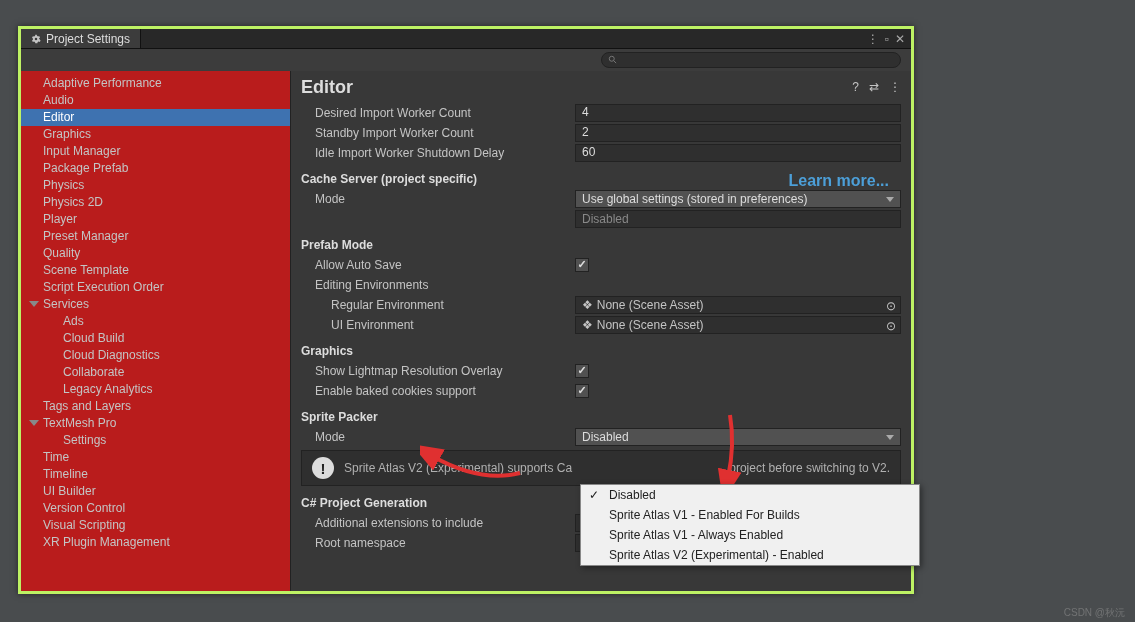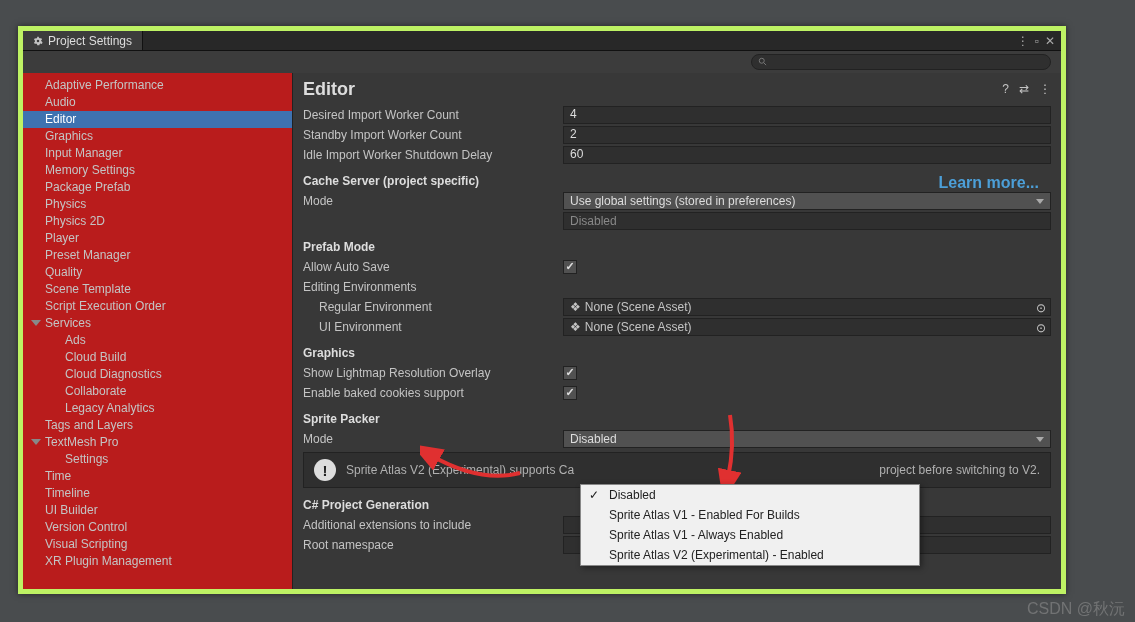--- a/index.html
+++ b/index.html
@@ -1,58 +1,58 @@
 <!DOCTYPE html>
 <html><head>
 <meta charset="utf-8">
 <style>
   * { margin: 0; padding: 0; box-sizing: border-box; font-family: Arial, Helvetica, sans-serif; }
   body { background:#494c4e; width:1135px; height:622px; overflow:hidden; color:#c4c4c4; font-size:12px; position:relative; }
-  .window { position:absolute; left:18px; top:26px; width:1048px; height:568px; background:#3c3c3c; border:5px solid #bef264; box-shadow:0 0 6px rgba(0,0,0,.5); }
+  .window { position:absolute; left:18px; top:26px; width:896px; height:568px; background:#3c3c3c; border:3px solid #bef264; box-shadow:0 0 6px rgba(0,0,0,.5); }
   .tab-strip { height:20px; background:#282828; display:flex; align-items:stretch; border-bottom:1px solid #111; }
   .tab { display:flex; align-items:center; gap:5px; padding:0 10px; background:#3c3c3c; color:#ddd; border-right:1px solid #111; }
   .gear-icon svg { width:10px; height:10px; display:block; }
   .tab-icons-right { margin-left:auto; display:flex; align-items:center; gap:6px; padding-right:6px; color:#aaa; }
   .tab-icons-right span { cursor:default; }
   .toolbar { height:22px; background:#3c3c3c; display:flex; align-items:center; justify-content:flex-end; padding-right:10px; }
   .search-box { width:300px; height:16px; background:#2f2f2f; border:1px solid #222; border-radius:8px; display:flex; align-items:center; padding:0 6px; }
   .search-box svg { width:10px; height:10px; opacity:.6; }
   .main { display:flex; height:calc(100% - 42px); }
   .sidebar { width:270px; background:#b91c1c; border-right:1px solid #222; overflow:hidden; padding:4px 0; }
   .sidebar-item { height:17px; line-height:17px; padding-left:22px; color:#c4c4c4; white-space:nowrap; }
   .sidebar-item.child { padding-left:42px; }
   .sidebar-item.selected { background:#3e72b0; color:#fff; }
   .expand { position:relative; }
   .expand::before { content:''; position:absolute; left:8px; top:5px; border-left:5px solid transparent; border-right:5px solid transparent; border-top:6px solid #888; }
   .content { flex:1; overflow:hidden; position:relative; background:#383838; }
   .title-row { display:flex; align-items:center; height:32px; padding:0 10px; }
   .title-row h1 { font-size:18px; font-weight:bold; color:#ddd; }
   .title-icons { margin-left:auto; display:flex; gap:10px; color:#c4c4c4; font-size:12px; }
   .fields { padding:0 10px 10px 10px; }
-  .row { display:flex; align-items:center; min-height:19px; margin-bottom:1px; }
+  .row { display:flex; align-items:center; min-height:19px; margin-bottom:1px;margin-left:14px; }
   .label { width:260px; color:#c4c4c4; }
   .label.indent { padding-left:16px; }
   .field { flex:1; display:flex; align-items:center; }
   .text-input { flex:1; background:#2f2f2f; border:1px solid #222; height:18px; padding:0 6px; color:#ddd; font-size:12px; }
   .dropdown { flex:1; background:#515151; border:1px solid #222; height:18px; padding:0 6px; color:#ddd; display:flex; align-items:center; position:relative; }
   .dropdown::after { content:''; position:absolute; right:6px; top:6px; border-left:4px solid transparent; border-right:4px solid transparent; border-top:5px solid #aaa; }
   .object-field { flex:1; background:#2f2f2f; border:1px solid #222; height:18px; padding:0 6px; color:#c4c4c4; display:flex; align-items:center; gap:4px; position:relative; }
   .object-field .target { position:absolute; right:4px; top:2px; }
   .disabled-box { flex:1; background:#2f2f2f; border:1px solid #222; height:18px; padding:0 6px; color:#888; display:flex; align-items:center; }
   .checkbox { width:14px; height:14px; background:#515151; border:1px solid #222; display:flex; align-items:center; justify-content:center; }
   .checkbox.checked::after { content:'✓'; color:#ddd; font-size:11px; font-weight:bold; }
   .section-header { font-weight:bold; color:#ddd; margin-top:10px; margin-bottom:3px; }
   .learn-more { position:absolute; right:12px; color:#4c9fd8; font-size:16px; }
   .info-box { margin-top:4px; background:#2f2f2f; border:1px solid #222; padding:6px 10px; display:flex; align-items:center; gap:10px; color:#b0b0b0; }
   .info-icon { width:22px; height:22px; border-radius:50%; background:#ddd; color:#222; display:flex; align-items:center; justify-content:center; font-weight:bold; font-size:15px; flex:none; }
   .popup { position:absolute; left:580px; top:484px; width:340px; background:#f0f0f0; border:1px solid #888; box-shadow:2px 2px 6px rgba(0,0,0,.4); color:#222; font-size:12px; z-index:100; }
   .popup-item { height:20px; display:flex; align-items:center; padding-left:28px; position:relative; }
   .popup-item.checked::before { content:'✓'; position:absolute; left:8px; font-size:12px; }
   .arrow { position:absolute; z-index:50; pointer-events:none; }
-  .watermark { position:absolute; right:10px; bottom:2px; font-size:16px; color:#999; opacity:0.5; z-index:200; }
+  .watermark { position:absolute; right:10px; bottom:2px; font-size:10px; color:#999; opacity:0.5; z-index:200; }
 </style>
 </head>
 <body>
 
 <div class="window">
   <div class="tab-strip">
     <div class="tab">
       <span class="gear-icon">
         <svg viewBox="0 0 16 16" fill="#c4c4c4">
             <path d="M8 10a2 2 0 100-4 2 2 0 000 4zm6-2a6 6 0 01-.1 1l1.5 1.2-1.4 2.4-1.8-.6a6 6 0 01-1.7 1l-.3 1.9H6.8l-.3-1.9a6 6 0 01-1.7-1l-1.8.6-1.4-2.4L3.1 9A6 6 0 013 8a6 6 0 01.1-1L1.6 5.8 3 3.4l1.8.6a6 6 0 011.7-1L6.8 1h2.4l.3 1.9a6 6 0 011.7 1l1.8-.6 1.4 2.4L12.9 7c.07.33.1.66.1 1z"></path>
@@ -76,21 +76,20 @@
     </div>
   </div>
 
   <div class="main">
     <div class="sidebar" id="sidebar">
         <div class="sidebar-item">Adaptive Performance</div>
         <div class="sidebar-item">Audio</div>
         <div class="sidebar-item selected">Editor</div>
         <div class="sidebar-item">Graphics</div>
         <div class="sidebar-item">Input Manager</div>
-        <div class="sidebar-item">Memory Settings</div>
         <div class="sidebar-item">Package Prefab</div>
         <div class="sidebar-item">Physics</div>
         <div class="sidebar-item">Physics 2D</div>
         <div class="sidebar-item">Player</div>
         <div class="sidebar-item">Preset Manager</div>
         <div class="sidebar-item">Quality</div>
         <div class="sidebar-item">Scene Template</div>
         <div class="sidebar-item">Script Execution Order</div>
         <div class="sidebar-item expand">Services</div>
         <div class="sidebar-item child">Ads</div>

